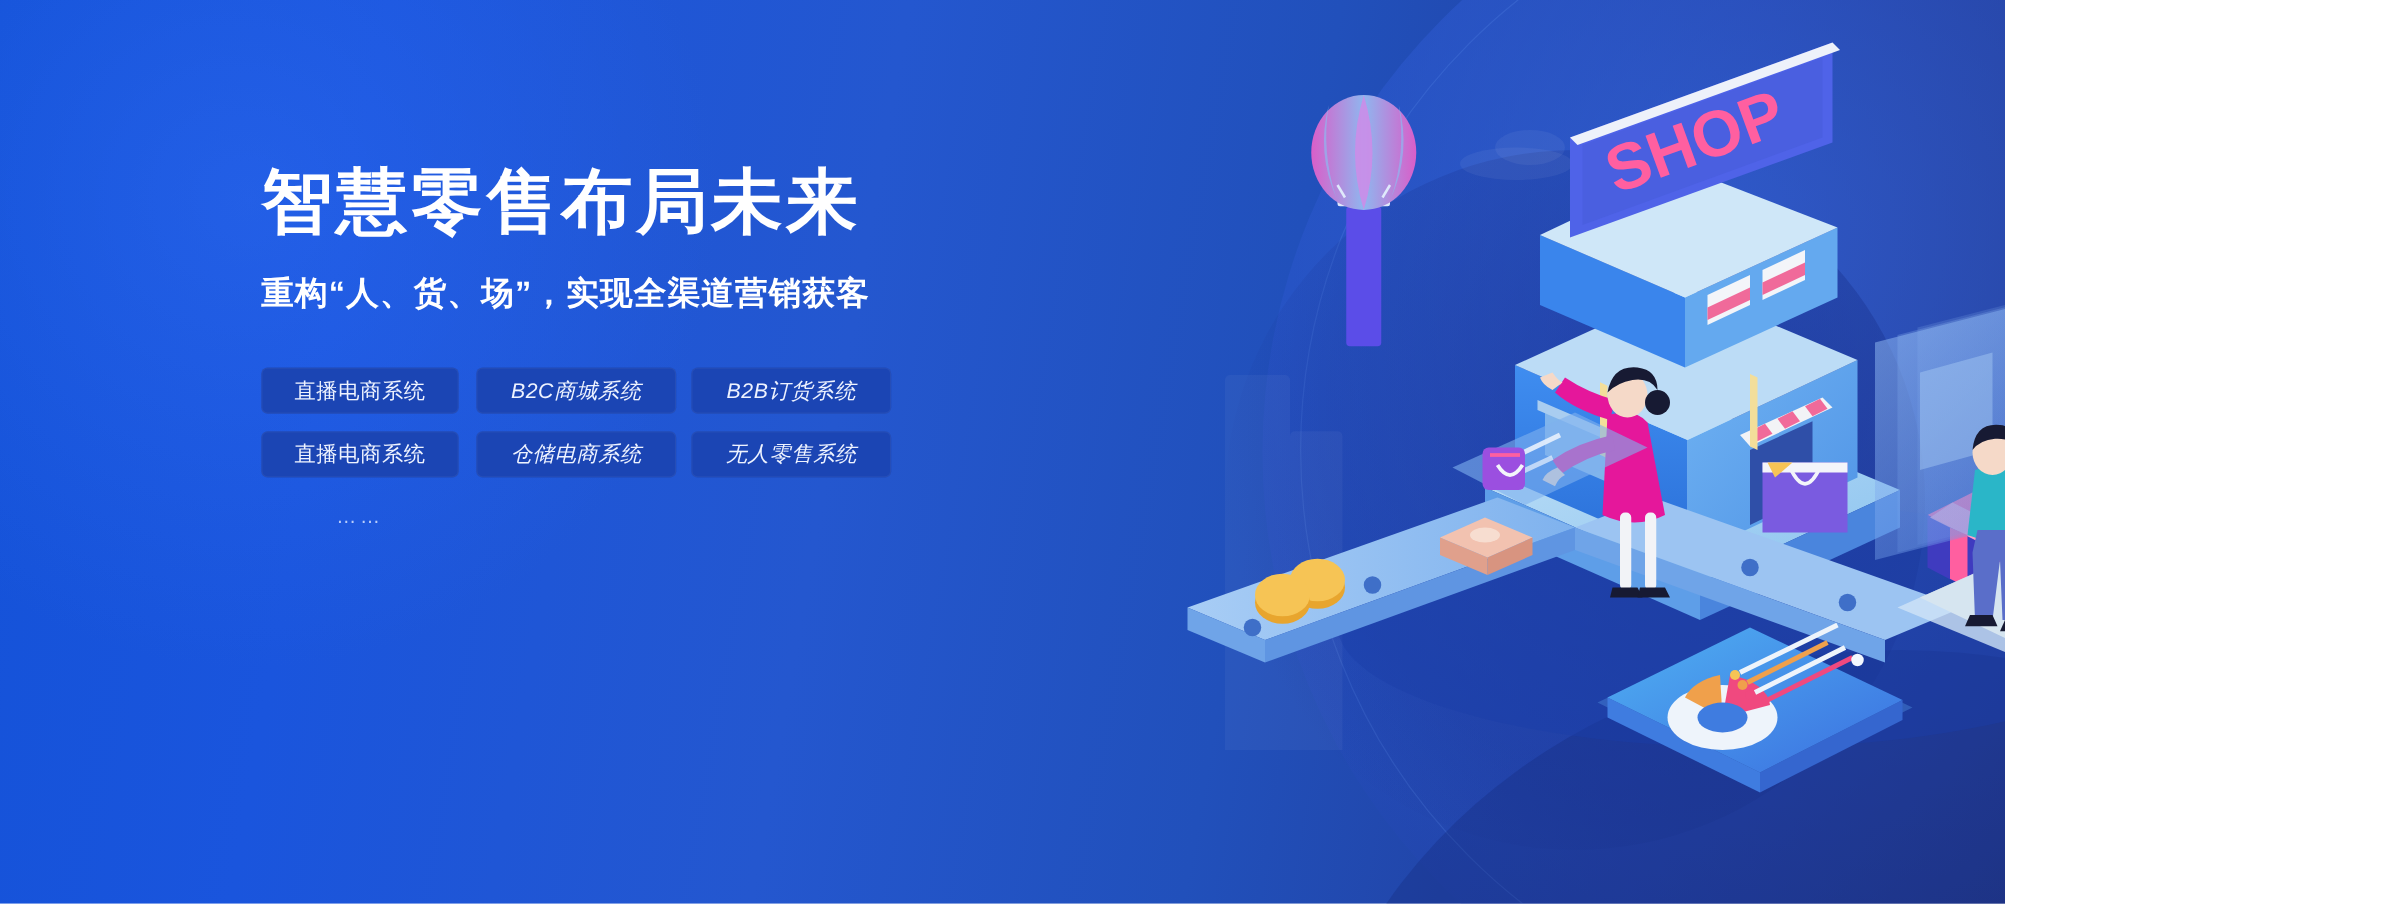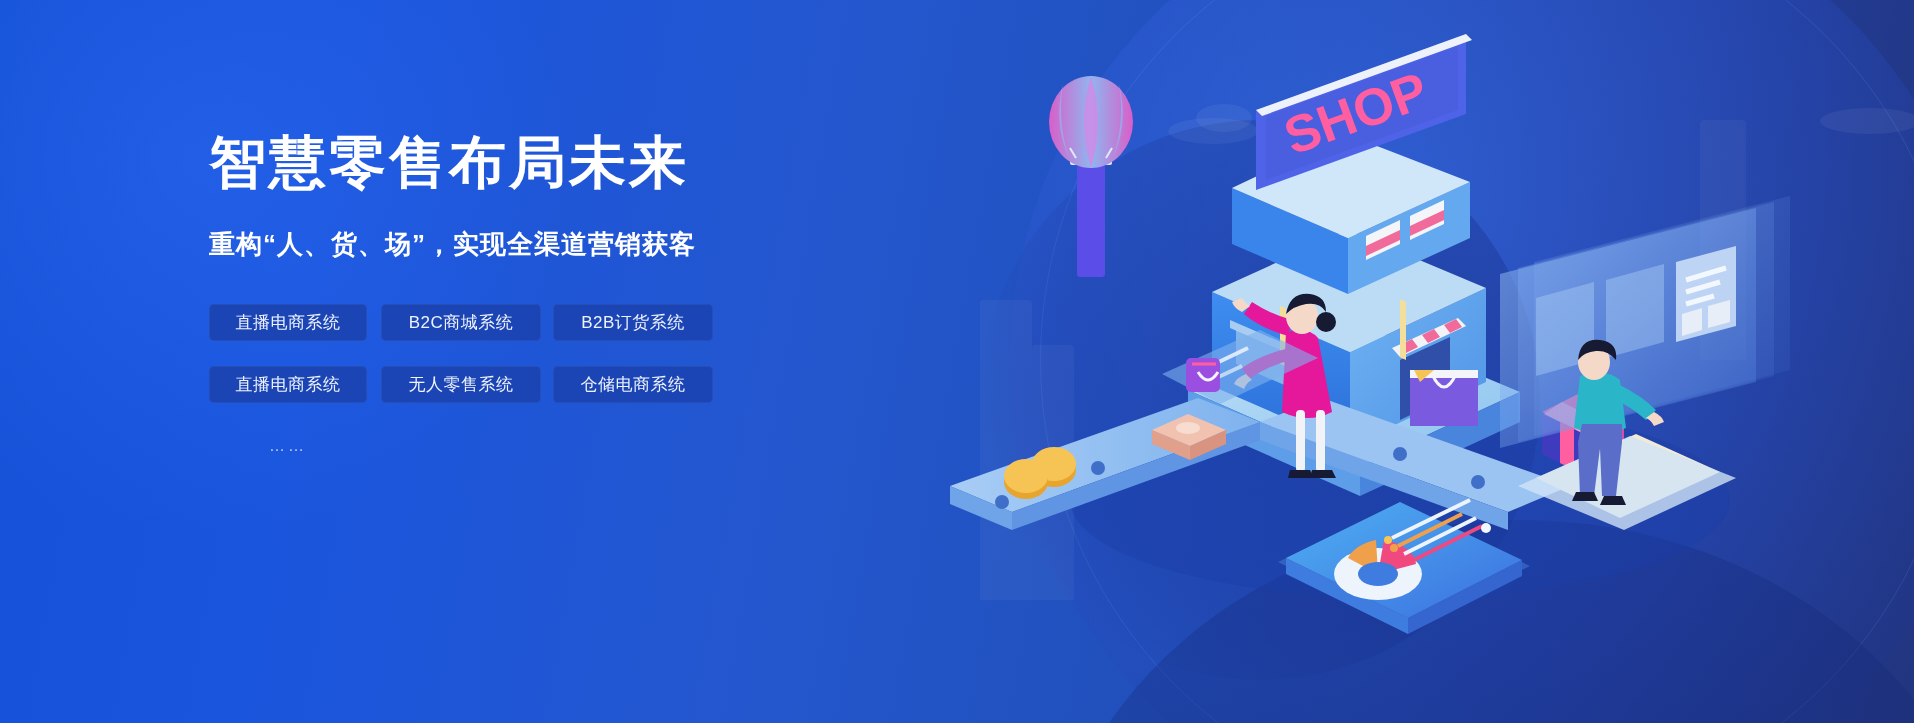--- a/index.html
+++ b/index.html
@@ -4,21 +4,21 @@
 <style>
   * { box-sizing: border-box; margin: 0; padding: 0; }
   html, body {
     width: 1920px; height: 723px;
     overflow: hidden;
     font-family: "Liberation Sans", "DejaVu Sans", sans-serif;
   }
 
   .banner {
     position: relative;
-    width: 1914px; height: 723px;
+    width: 1604px; height: 723px;
     overflow: hidden;
     background: linear-gradient(100deg, #1452d8 0%, #1a55dd 18%, #2457cf 42%, #2150bb 62%, #223f9e 82%, #22357f 100%);
   }
 
   
   .bg-layer { position: absolute; inset: 0; overflow: hidden; }
 
   .bg-circle-big {
     position: absolute;
     left: 1010px; top: -128px;
@@ -71,49 +71,49 @@
   }
   .headline {
     font-size: 57px;
     font-weight: bold;
     color: #ffffff;
     letter-spacing: 3px;
     line-height: 1.12;
     white-space: nowrap;
   }
   .subhead {
-    margin-top: 32px;
+    margin-top: 22px;
     font-size: 26px;
     font-weight: bold;
     color: #ffffff;
     letter-spacing: 1px;
     white-space: nowrap;
   }
 
   .tag-grid {
     margin-top: 42px;
     display: grid;
     grid-template-columns: 158px 158px 158px;
-    gap: 25px 14px;
+    gap: 14px 14px;
   }
   .tag {
     height: 37px;
     border-radius: 5px;
     background: #1b45b4;
     color: #eef3ff;
     font-size: 17px;
     letter-spacing: 0.5px;
     display: flex;
     align-items: center;
     justify-content: center;
     cursor: pointer;
     user-select: none;
     box-shadow: inset 0 0 0 1px rgba(255,255,255,0.05);
   }
-  .tag.wide { width: 160px; }
+  .tag.wide { width: 160px; font-style: italic; }
   .tag.ellipsis {
     background: transparent;
     box-shadow: none;
     color: #b9cdfa;
     font-size: 16px;
     letter-spacing: 3px;
     cursor: default;
   }
 
   
@@ -148,22 +148,22 @@
   <div class="content">
     <div class="headline">智慧零售布局未来</div>
     <div class="subhead">重构“人、货、场”，实现全渠道营销获客</div>
 
     <div class="tag-grid">
       <div class="tag">直播电商系统</div>
       <div class="tag wide">B2C商城系统</div>
       <div class="tag wide">B2B订货系统</div>
 
       <div class="tag">直播电商系统</div>
+      <div class="tag wide">仓储电商系统</div>
       <div class="tag wide">无人零售系统</div>
-      <div class="tag wide">仓储电商系统</div>
 
       <div class="tag ellipsis">……</div>
     </div>
   </div>
 
   <div class="illustration">
     <svg viewBox="0 0 990 660" xmlns="http://www.w3.org/2000/svg">
       <defs>
         <linearGradient id="gBuildFront" x1="0" y1="0" x2="0" y2="1">
           <stop offset="0%" stop-color="#3f8df0"></stop>

